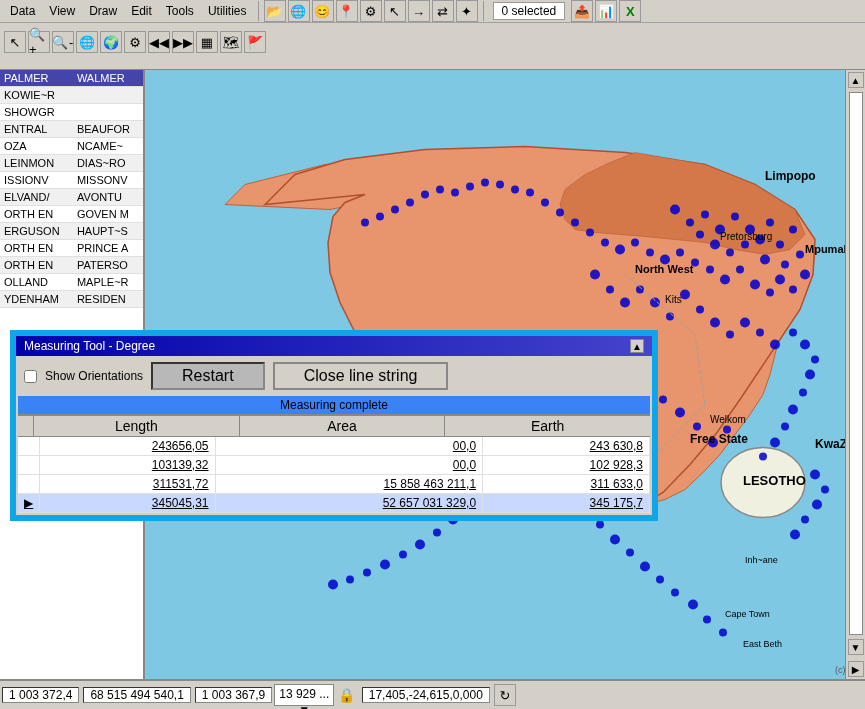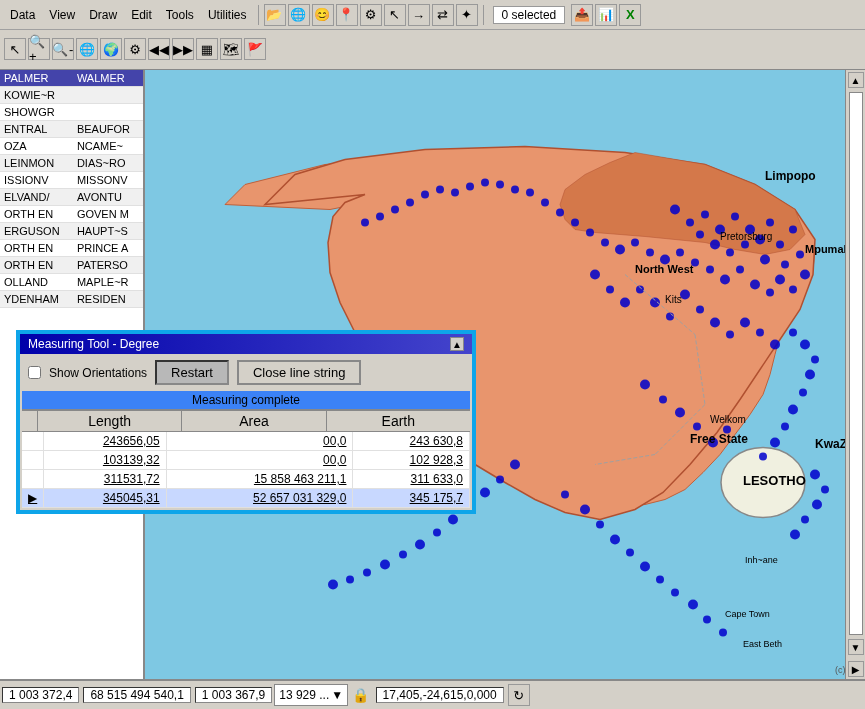--- a/index.html
+++ b/index.html
@@ -11,21 +11,21 @@
       top: 0; left: 0; right: 0;
       height: 70px;
       background: #d4d0c8;
       border-bottom: 1px solid #888;
       display: flex;
       flex-direction: column;
     }
     #toolbar-row1 {
       display: flex;
       align-items: center;
-      height: 30px;
+      height: 23px;
       padding: 2px 4px;
       gap: 2px;
       border-bottom: 1px solid #a0a0a0;
     }
     #toolbar-row2 {
       display: flex;
       align-items: center;
       height: 38px;
       padding: 2px 4px;
       gap: 2px;
@@ -116,24 +116,24 @@
       display: flex; align-items: center; justify-content: center;
       cursor: pointer; font-size: 10px;
       border: 1px solid #999;
       background: #d4d0c8;
       margin: 2px;
     }
 
     
     #measure-dialog {
       position: absolute;
-      top: 330px; left: 16px;
-      width: 460px;
-      background: #d4d0c8;
-      border: 4px solid #0ea5e9;
+      top: 330px; left: 10px;
+      width: 648px;
+      background: #d4d0c8;
+      border: 6px solid #0ea5e9;
       z-index: 100;
     }
     #measure-title-bar {
       background: linear-gradient(to right, #0000aa, #4444cc);
       color: white;
       padding: 3px 8px;
       font-size: 12px;
       display: flex;
       align-items: center;
       justify-content: space-between;
@@ -143,22 +143,22 @@
       align-items: center;
       padding: 6px 8px;
       gap: 8px;
     }
     .measure-checkbox-label {
       display: flex; align-items: center; gap: 8px; font-size: 12px;
     }
     .measure-btn {
       border: 2px solid #888;
       background: #d4d0c8;
-      padding: 3px 14px;
-      font-size: 13px;
+      padding: 3px 29px;
+      font-size: 16px;
       cursor: pointer;
     }
     .measure-btn.active {
       border: 2px inset #888;
       background: #b8b8b8;
     }
     #measure-table-area {
       background: #fff;
       margin: 0 2px 2px 2px;
     }
@@ -221,20 +221,21 @@
     }
     .status-dropdown {
       border: 1px solid #888;
       background: #fff;
       padding: 2px 4px;
       height: 22px;
       display: flex;
       align-items: center;
       gap: 2px;
       cursor: pointer;
+      flex-direction: column;
     }
     .status-lock {
       font-size: 14px;
       margin: 0 4px;
     }
     #expand-btn {
       position: absolute;
       top: 2px;
       right: 2px;
       width: 16px; height: 16px;

